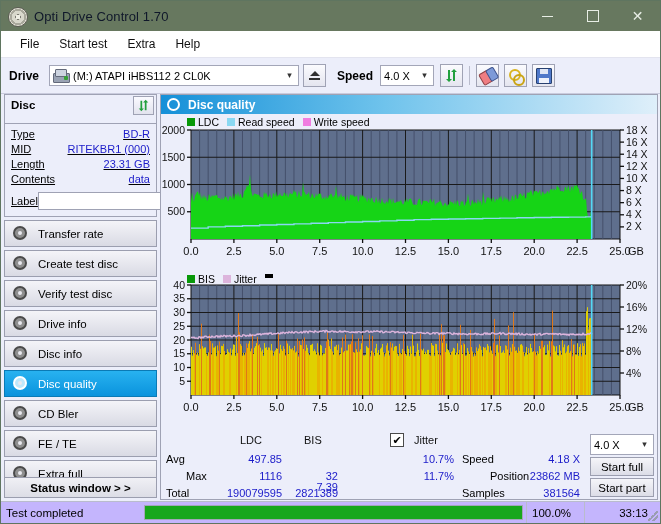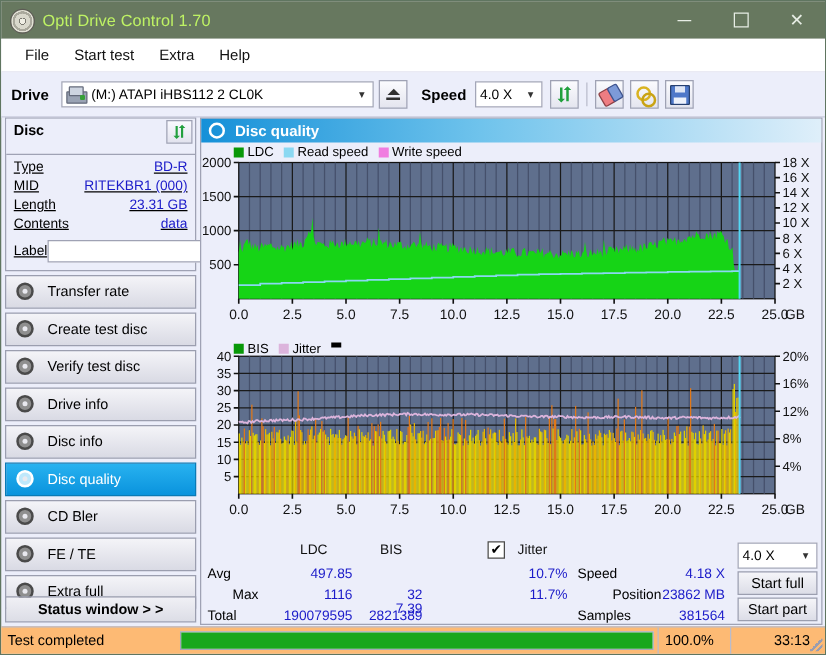--- a/index.html
+++ b/index.html
@@ -7,21 +7,21 @@
        font-family:"Liberation Sans","DejaVu Sans",sans-serif;font-size:11px;color:#000;}
   #app{width:661px;height:524px;position:relative;box-sizing:border-box;
        border:1px solid #5f7560;background:#eceefa;}
 
   
   .titlebar{height:30px;background:#67785f;display:flex;align-items:center;padding:0 0 0 6px;}
   .tb-icon{width:20px;height:20px;margin-right:7px;position:relative;flex:none;}
   .tb-icon .disc{position:absolute;left:1px;top:1px;width:18px;height:18px;border-radius:50%;
      background:radial-gradient(circle at 50% 50%,#efeee4 0 17%,#7b7a72 18% 22%,#d9d8cc 23% 48%,#a9a89c 49% 62%,#e3e2d6 63% 100%);
      border:1px solid #5d5c55;}
-  .tb-title{color:#bef264;font-size:13px;letter-spacing:.1px;}
+  .tb-title{color:#0f172a;font-size:13px;letter-spacing:.1px;}
   .tb-btns{margin-left:auto;display:flex;height:30px;}
   .tb-btn{width:45px;height:30px;display:flex;align-items:center;justify-content:center;
           color:#e8eee6;font-size:13px;}
   .tb-btn .min{width:11px;height:1px;background:#e8eee6;}
   .tb-btn .max{width:10px;height:10px;border:1.3px solid #e8eee6;}
   .tb-btn .cls{font-size:14px;line-height:14px;}
 
   
   .menubar{height:26px;background:#fff;display:flex;align-items:center;padding-left:9px;
            border-bottom:1px solid #e3e4ef;}
@@ -111,21 +111,21 @@
   .stats{position:absolute;left:1px;right:1px;bottom:1px;height:68px;background:#eceefa;}
   .st{position:absolute;font-size:11px;}
   .st.v{color:#1b1bc9;}
   .st.hdr{font-size:11px;color:#111;}
   .chk{position:absolute;width:14px;height:14px;border:1px solid #4a4a4a;background:#fff;
        display:flex;align-items:center;justify-content:center;font-size:11px;line-height:11px;box-sizing:border-box;}
   .btn{position:absolute;border:1px solid #9b9eaf;background:linear-gradient(#f5f5f9,#dcdde7);
        display:flex;align-items:center;justify-content:center;font-size:11.5px;box-sizing:border-box;}
 
   
-  .statusbar{position:absolute;left:0;right:0;bottom:0;height:21px;background:#fdba74;
+  .statusbar{position:absolute;left:0;right:0;bottom:0;height:21px;background:#c4b5fd;
              border-top:1px solid #b9bccc;display:flex;align-items:center;}
   .sb-txt{padding-left:5px;font-size:11.5px;width:143px;box-sizing:border-box;}
   .sb-prog{flex:1;height:15px;border:1px solid #a3a6b8;background:#fff;position:relative;margin-right:3px;box-sizing:border-box;}
   .sb-fill{position:absolute;left:0;top:0;bottom:0;background:#18a71c;}
   .sb-pct{width:58px;font-size:11.5px;border-left:1px solid #b9bccc;height:21px;display:flex;align-items:center;padding-left:5px;box-sizing:border-box;}
   .sb-time{width:76px;font-size:11.5px;border-left:1px solid #b9bccc;height:21px;display:flex;align-items:center;justify-content:flex-end;padding-right:12px;box-sizing:border-box;}
   .grip{position:absolute;right:2px;bottom:2px;width:10px;height:10px;
         background:
           linear-gradient(135deg,transparent 45%,#9a9db0 45% 58%,transparent 58%) ,
           linear-gradient(135deg,transparent 70%,#9a9db0 70% 83%,transparent 83%);}

